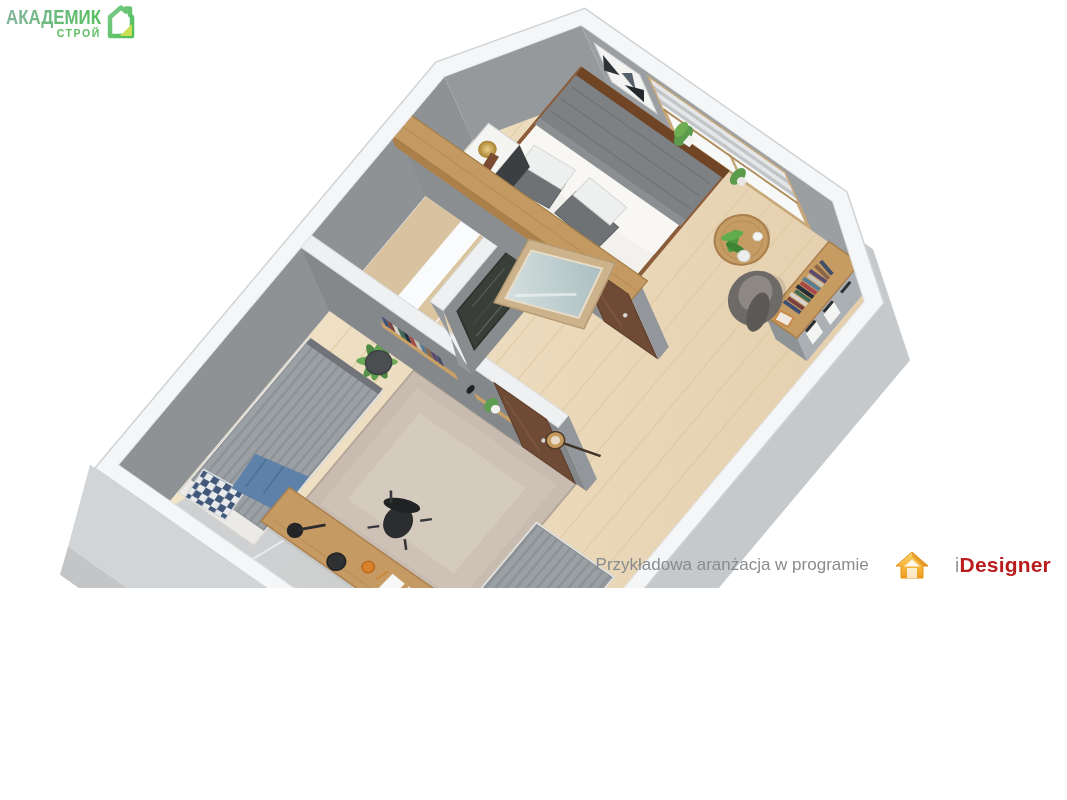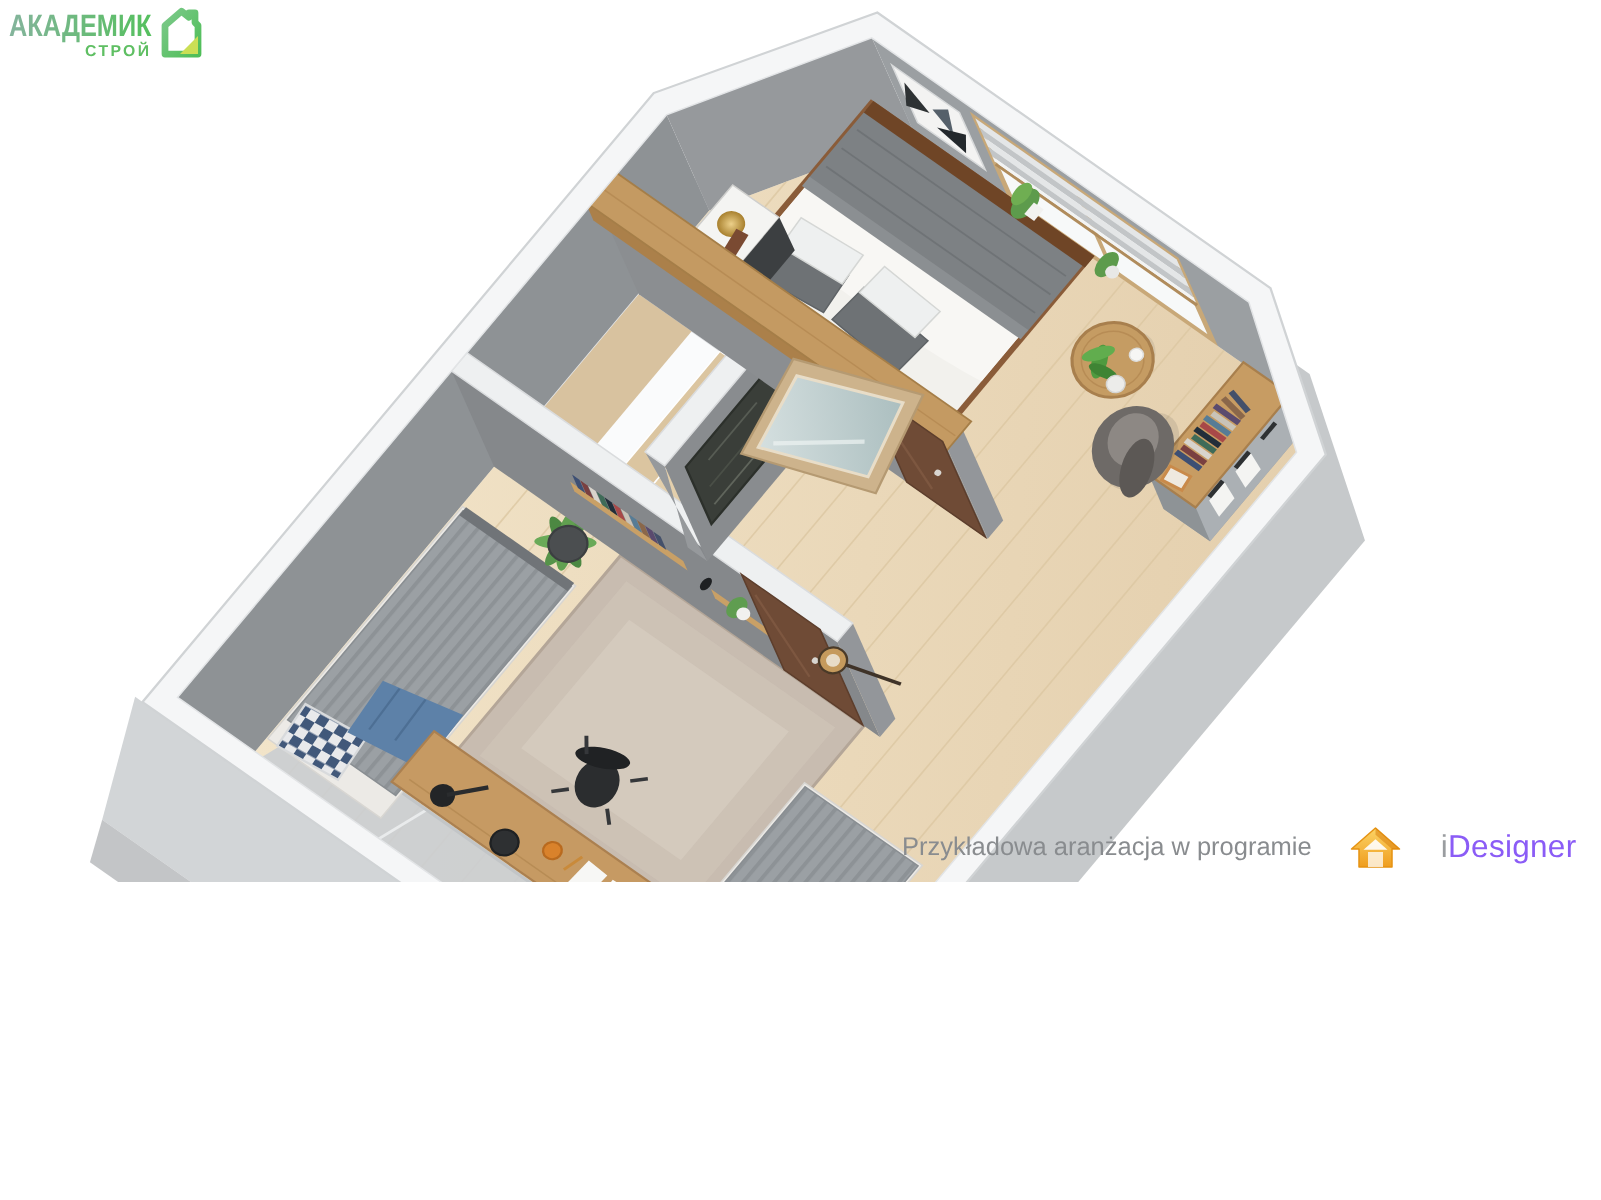--- a/index.html
+++ b/index.html
@@ -2,21 +2,21 @@
 <html><head>
 <meta charset="utf-8">
 <style>
   html,body{margin:0;padding:0;background:#ffffff;}
   .stage{position:relative;width:1067px;height:588px;background:#ffffff;overflow:hidden;
          font-family:"Liberation Sans",sans-serif;}
   .brand{position:absolute;left:4px;top:4px;}
   .footer{position:absolute;right:16px;bottom:8px;display:flex;align-items:center;gap:26px;}
   .footer .caption{font-size:17px;color:#898c8f;}
   .footer .app{font-size:21px;color:#9a9da0;letter-spacing:.2px;}
-  .footer .app b{color:#8b5cf6;font-weight:normal;}
+  .footer .app b{color:#b91c1c;font-weight:bold;}
   svg text{font-family:"Liberation Sans",sans-serif;}
   .l1{font-size:20.5px;font-weight:bold;}
   .l2{font-size:10.5px;font-weight:bold;letter-spacing:1.6px;}
 </style>
 </head>
 <body>
 
 <div class="stage">
 
   

